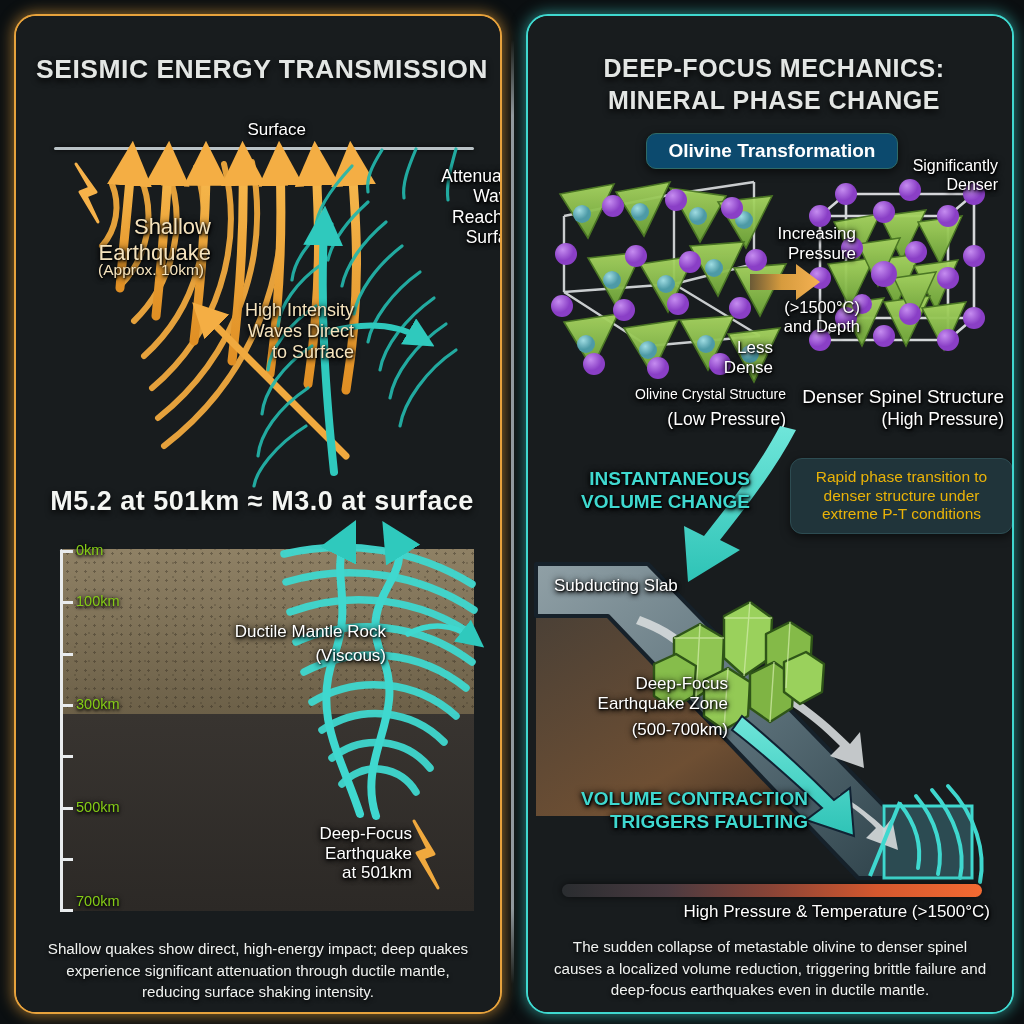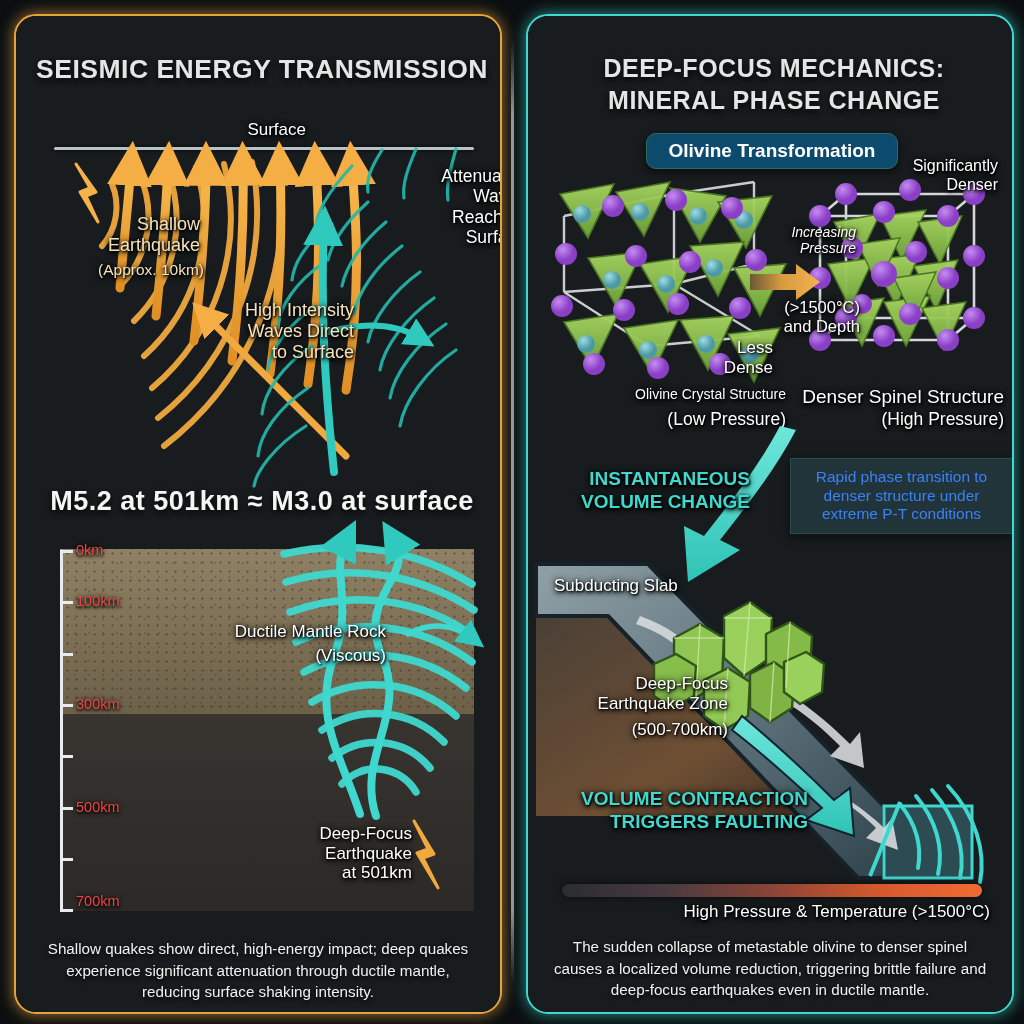--- a/index.html
+++ b/index.html
@@ -32,34 +32,34 @@
   .ttl-r{top:36px;font-size:25px;line-height:32px;}
 
   .lbl{position:absolute;color:#ffffff;text-align:right;line-height:1.16;
        text-shadow:0 2px 4px #000,0 0 7px #000,1px 1px 2px #000;}
   .amber{color:#f5e3bd;}
   .teal{color:#3fd8cf;}
 
   .badge{position:absolute;border-radius:10px;background:#0c4a6e;
          border:1px solid #2f6a67;color:#fff;font-weight:bold;
          text-align:center;box-shadow:0 3px 10px rgba(0,0,0,.6);}
-  .callout{position:absolute;border-radius:0;background:#20343a;
-           border:1px solid #2d4c52;color:#3b82f6;text-align:center;
+  .callout{position:absolute;border-radius:12px;background:#20343a;
+           border:1px solid #2d4c52;color:#eab308;text-align:center;
            line-height:1.2;box-shadow:0 3px 10px rgba(0,0,0,.55);}
   .foot{position:absolute;left:22px;right:22px;text-align:center;
         color:#f0f2f0;font-size:15.2px;line-height:1.42;
         text-shadow:0 2px 4px #000;}
   .surface-line{position:absolute;left:38px;top:131px;width:420px;height:3px;
       background:#b9c2c6;border-radius:2px;box-shadow:0 0 4px rgba(0,0,0,.8);}
 
   
   .axis{position:absolute;left:44px;top:533px;width:3px;height:362px;
         background:#e9ecee;border-radius:2px;}
   .tick{position:absolute;left:44px;width:13px;height:3px;background:#e9ecee;}
-  .tick-lbl{position:absolute;left:60px;color:#ef4444;font-size:14.5px;
+  .tick-lbl{position:absolute;left:60px;color:#84cc16;font-size:14.5px;
             text-shadow:0 2px 3px #000,0 0 5px #000;}
 
   .mantle-a{position:absolute;left:47px;top:533px;width:411px;height:165px;
             background:linear-gradient(180deg,#8f8165,#6c6048);}
   .mantle-b{position:absolute;left:47px;top:698px;width:411px;height:197px;
             background:linear-gradient(180deg,#383430,#2c2926);}
   .speckle{position:absolute;inset:0;opacity:.42;
      background-image:radial-gradient(rgba(40,34,24,.85) 1px,transparent 1.4px),
                       radial-gradient(rgba(60,52,38,.6) 1px,transparent 1.4px);
      background-size:9px 9px,14px 14px;background-position:0 0,5px 7px;}
@@ -151,21 +151,21 @@
 
       <g stroke="#2fc9bd" stroke-width="8" fill="none" stroke-linecap="round" marker-end="url(#tarrow)">
         <path d="M318,456 C310,380 304,300 308,212"></path>
       </g>
 
       <g stroke="#2fc9bd" stroke-width="6" fill="none" stroke-linecap="round" marker-end="url(#tarrow)">
         <path d="M312,316 C348,306 380,308 404,322"></path>
       </g>
     </svg>
 
-    <div class="lbl amber" style="left:24px;top:198px;width:160px;font-size:18px;white-space:pre-line;">Shallow
+    <div class="lbl amber" style="left:35px;top:198px;width:160px;font-size:22px;white-space:pre-line;">Shallow
 Earthquake</div>
     <div class="lbl amber" style="left:20px;top:245px;width:168px;font-size:15.5px;">(Approx. 10km)</div>
 
     <div class="lbl amber" style="left:186px;top:258px;width:152px;font-size:18px;white-space:pre-line;margin-top:26px;">High Intensity
 Waves Direct
 to Surface</div>
 
     <div class="lbl" style="left:390px;top:150px;width:120px;font-size:17.5px;white-space:pre-line;">Attenuated
 Waves
 Reaching
@@ -349,21 +349,21 @@
       <defs>
         <linearGradient id="ag" x1="0" y1="0" x2="1" y2="0">
           <stop offset="0%" stop-color="#6b5a36"></stop>
             <stop offset="45%" stop-color="#d69b3e"></stop>
           <stop offset="100%" stop-color="#f5b152"></stop>
         </linearGradient>
       </defs>
       <path d="M222,258 L268,258 L268,248 L292,266 L268,284 L268,274 L222,274 Z" fill="url(#ag)"></path>
     </svg>
 
-    <div class="lbl" style="left:218px;top:208px;width:110px;font-size:14px;white-space:pre-line;font-style:italic;">Increasing
+    <div class="lbl" style="left:218px;top:208px;width:110px;font-size:17px;white-space:pre-line;">Increasing
 Pressure</div>
     <div class="lbl" style="left:210px;top:282px;width:122px;font-size:16.5px;white-space:pre-line;">(&gt;1500°C)
 and Depth</div>
 
     <div class="lbl" style="left:155px;top:322px;width:90px;font-size:17px;white-space:pre-line;">Less
 Dense</div>
     <div class="lbl" style="left:348px;top:141px;width:122px;font-size:16px;white-space:pre-line;">Significantly
 Denser</div>
 
     <div class="lbl" style="left:8px;top:370px;width:250px;font-size:14px;">Olivine Crystal Structure</div>

